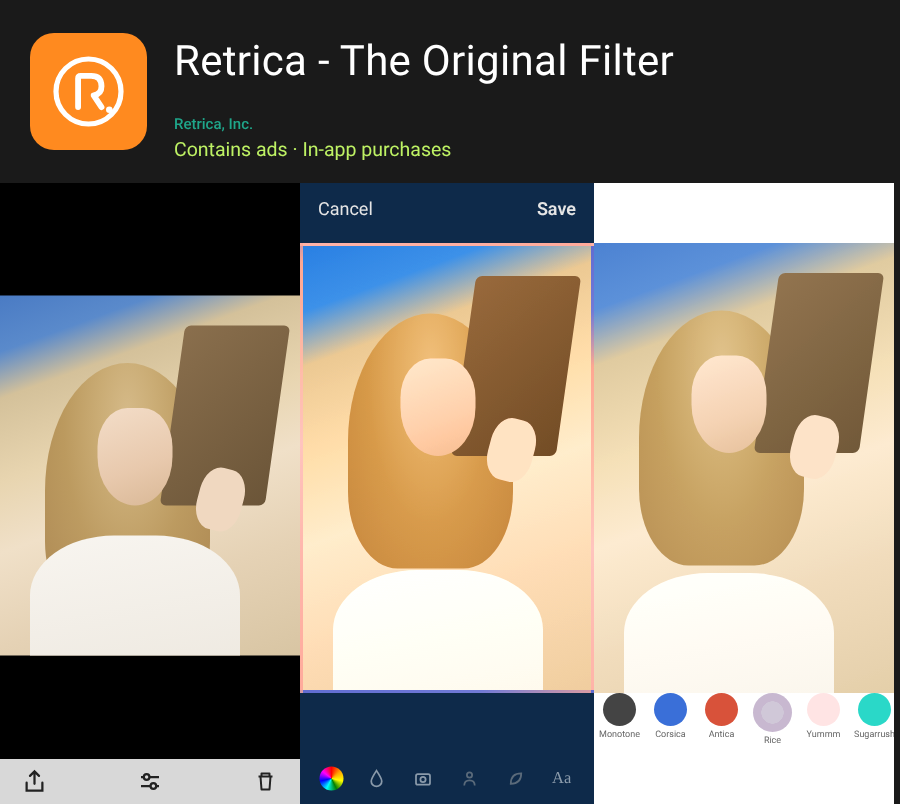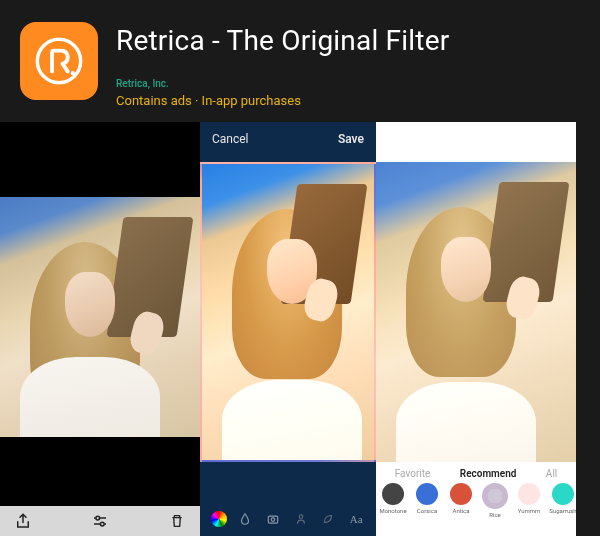--- a/index.html
+++ b/index.html
@@ -36,38 +36,38 @@
     letter-spacing: 0.2px;
     margin-bottom: 21px;
   }
   .app-dev {
     color: #1fa58a;
     font-size: 10px;
     font-weight: 500;
     margin-bottom: 4px;
   }
   .app-info {
-    color: #eab308;
+    color: #bef264;
     font-size: 13px;
   }
   .screens {
     display: flex;
     width: 100%;
     height: 414px;
     position: absolute;
     bottom: 0;
     left: 0;
   }
   .screen {
     height: 100%;
     position: relative;
     overflow: hidden;
   }
   .screen1 { width: 200px; background: #000; }
-  .screen2 { width: 176px; background: #0e2a4a; text-decoration: underline; }
+  .screen2 { width: 196px; background: #0e2a4a; text-decoration: underline; }
   .screen3 { width: 200px; background: #fff; }
 
   .photo {
     position: absolute;
     left: 0; right: 0;
     height: 240px;
     top: 75px;
     background: linear-gradient(160deg, #4a7bc4 0%, #5a8acb 12%, #d4c19a 22%, #e8d5b0 40%, #f0e0c8 55%, #e5d2b5 75%, #d8c5a3 100%);
     overflow: hidden;
   }
@@ -284,25 +284,20 @@
 
   <div class="screen screen3">
     <div class="photo">
       <div class="hair"></div>
       <div class="rock"></div>
       <div class="shirt"></div>
       <div class="face"></div>
       <div class="hand"></div>
     </div>
     <div class="filterbar">
-      <div class="filter-tabs">
-        <span>Favorite</span>
-        <span class="active">Recommend</span>
-        <span>All</span>
-      </div>
       <div class="filter-row" id="filter-row">
           <div class="filter-item">
             <div class="filter-circle" style="background: rgb(68, 68, 68);"></div>
             <span>Monotone</span>
           </div>
           <div class="filter-item">
             <div class="filter-circle" style="background: rgb(58, 111, 216);"></div>
             <span>Corsica</span>
           </div>
           <div class="filter-item">

